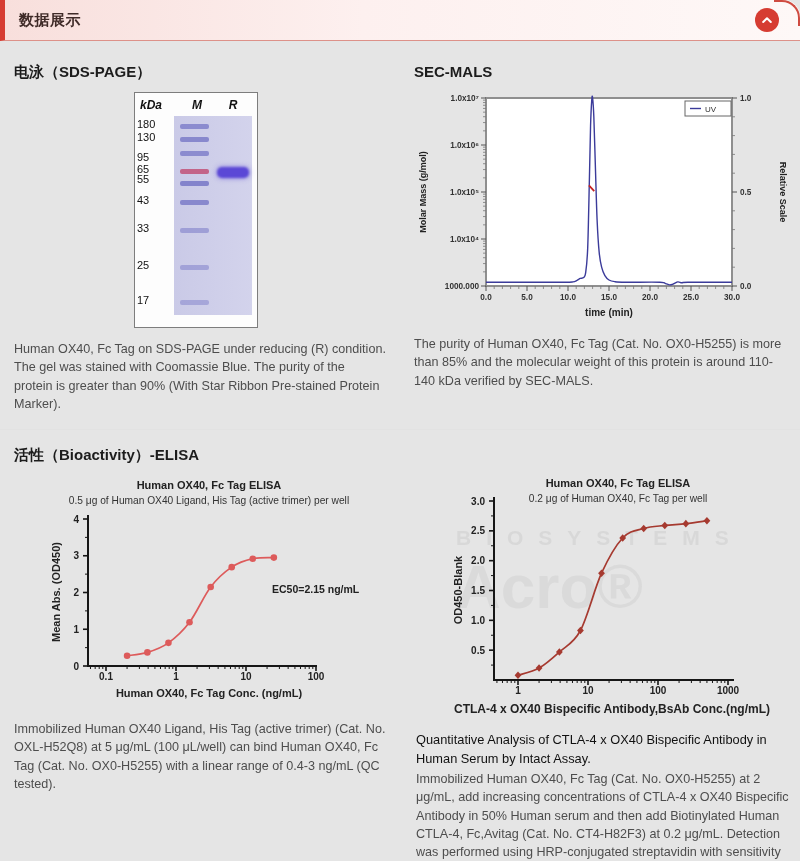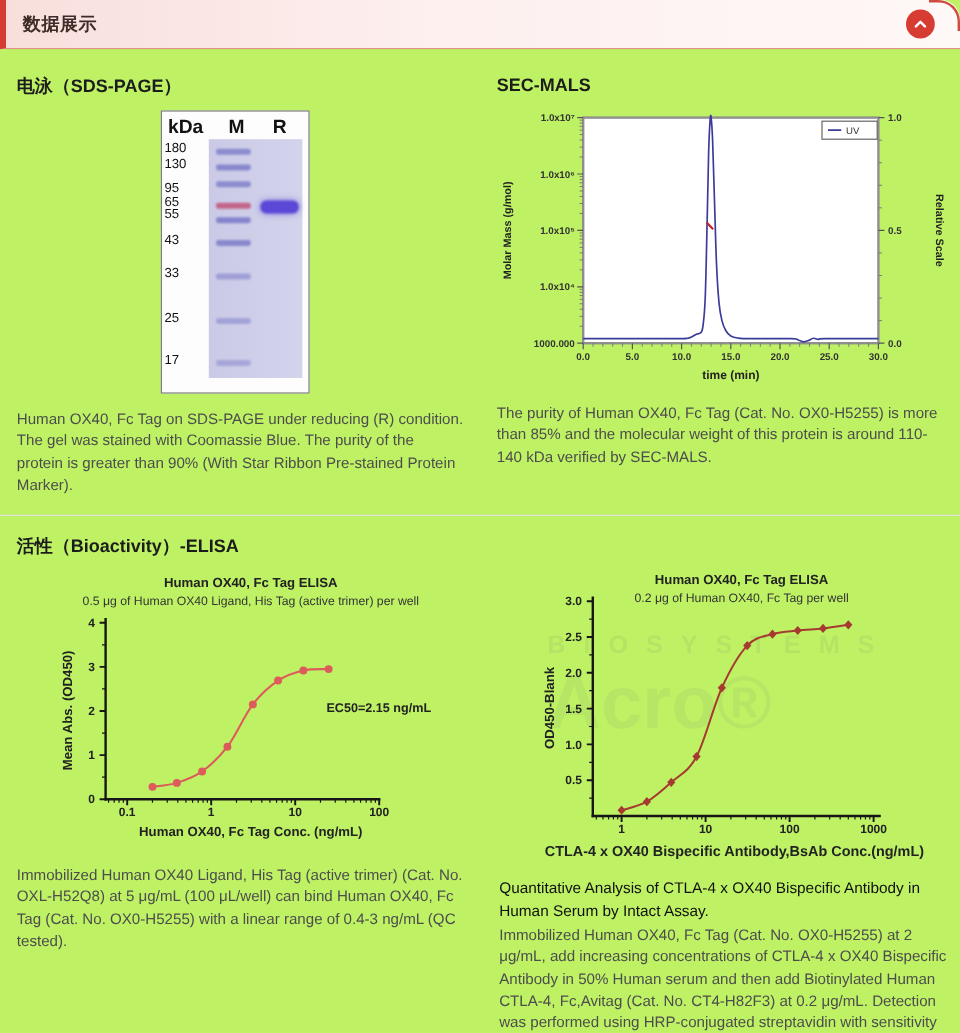--- a/index.html
+++ b/index.html
@@ -1,17 +1,17 @@
 <!DOCTYPE html>
 <html><head>
 <meta charset="utf-8">
 <style>
   html,body{margin:0;padding:0;background:#fff;}
   .page{
-    position:relative;width:800px;height:861px;background:#bef264;overflow:hidden;
+    position:relative;width:800px;height:861px;background:#e5e5e5;overflow:hidden;
     font-family:"Liberation Sans","DejaVu Sans",sans-serif;color:#222;
   }
   
   .sec-header{
     position:relative;height:41px;box-sizing:border-box;
     background:linear-gradient(90deg,#f8dfdc 0%,#fdf0ef 45%,#fef8f7 100%);
     border-left:5px solid #d63c32;border-bottom:1px solid #dd9189;
     border-top-right-radius:16px;
     display:flex;align-items:center;
   }
@@ -29,21 +29,21 @@
   .caption{font-size:12.6px;line-height:1.45;color:#4d4d4d;margin:12px 0 0 0;}
   .caption-bold{font-size:12.8px;line-height:1.45;color:#111;font-weight:normal;margin:10px 0 2px 0;}
   .divider{border:none;border-top:1px solid #e2e2e2;margin:16px 0 0 0;}
   
   .gel-box{
     position:relative;width:124px;height:236px;box-sizing:border-box;margin:10px 0 0 120px;
     border:1px solid #7d7d7d;background:#fdfdfd;
   }
   .gel-inner{position:absolute;left:39px;top:23px;width:78px;height:199px;
     background:linear-gradient(90deg,#cacae7,#d3d3ec);}
-  .gel-head{position:absolute;top:5px;font-size:16px;font-weight:bold;color:#111;}
+  .gel-head{position:absolute;top:5px;font-size:12px;font-weight:bold;color:#111;font-style:italic;}
   .gel-head.kda{left:5px;}
   .gel-head.m{left:52px;width:20px;text-align:center;}
   .gel-head.r{left:88px;width:20px;text-align:center;}
   .gel-label{position:absolute;left:2px;width:32px;text-align:left;font-size:11px;color:#111;}
   .gel-band{position:absolute;left:45px;width:29px;height:5px;background:#8181cb;border-radius:2px;filter:blur(.7px);}
   .gel-band.red{background:#c35f84;}
   .gel-sample-band{position:absolute;left:82px;top:74px;width:32px;height:11px;background:#5b48d6;
     border-radius:5px;filter:blur(.9px);box-shadow:0 0 5px rgba(91,72,214,.7);}
   
   svg{display:block;}

